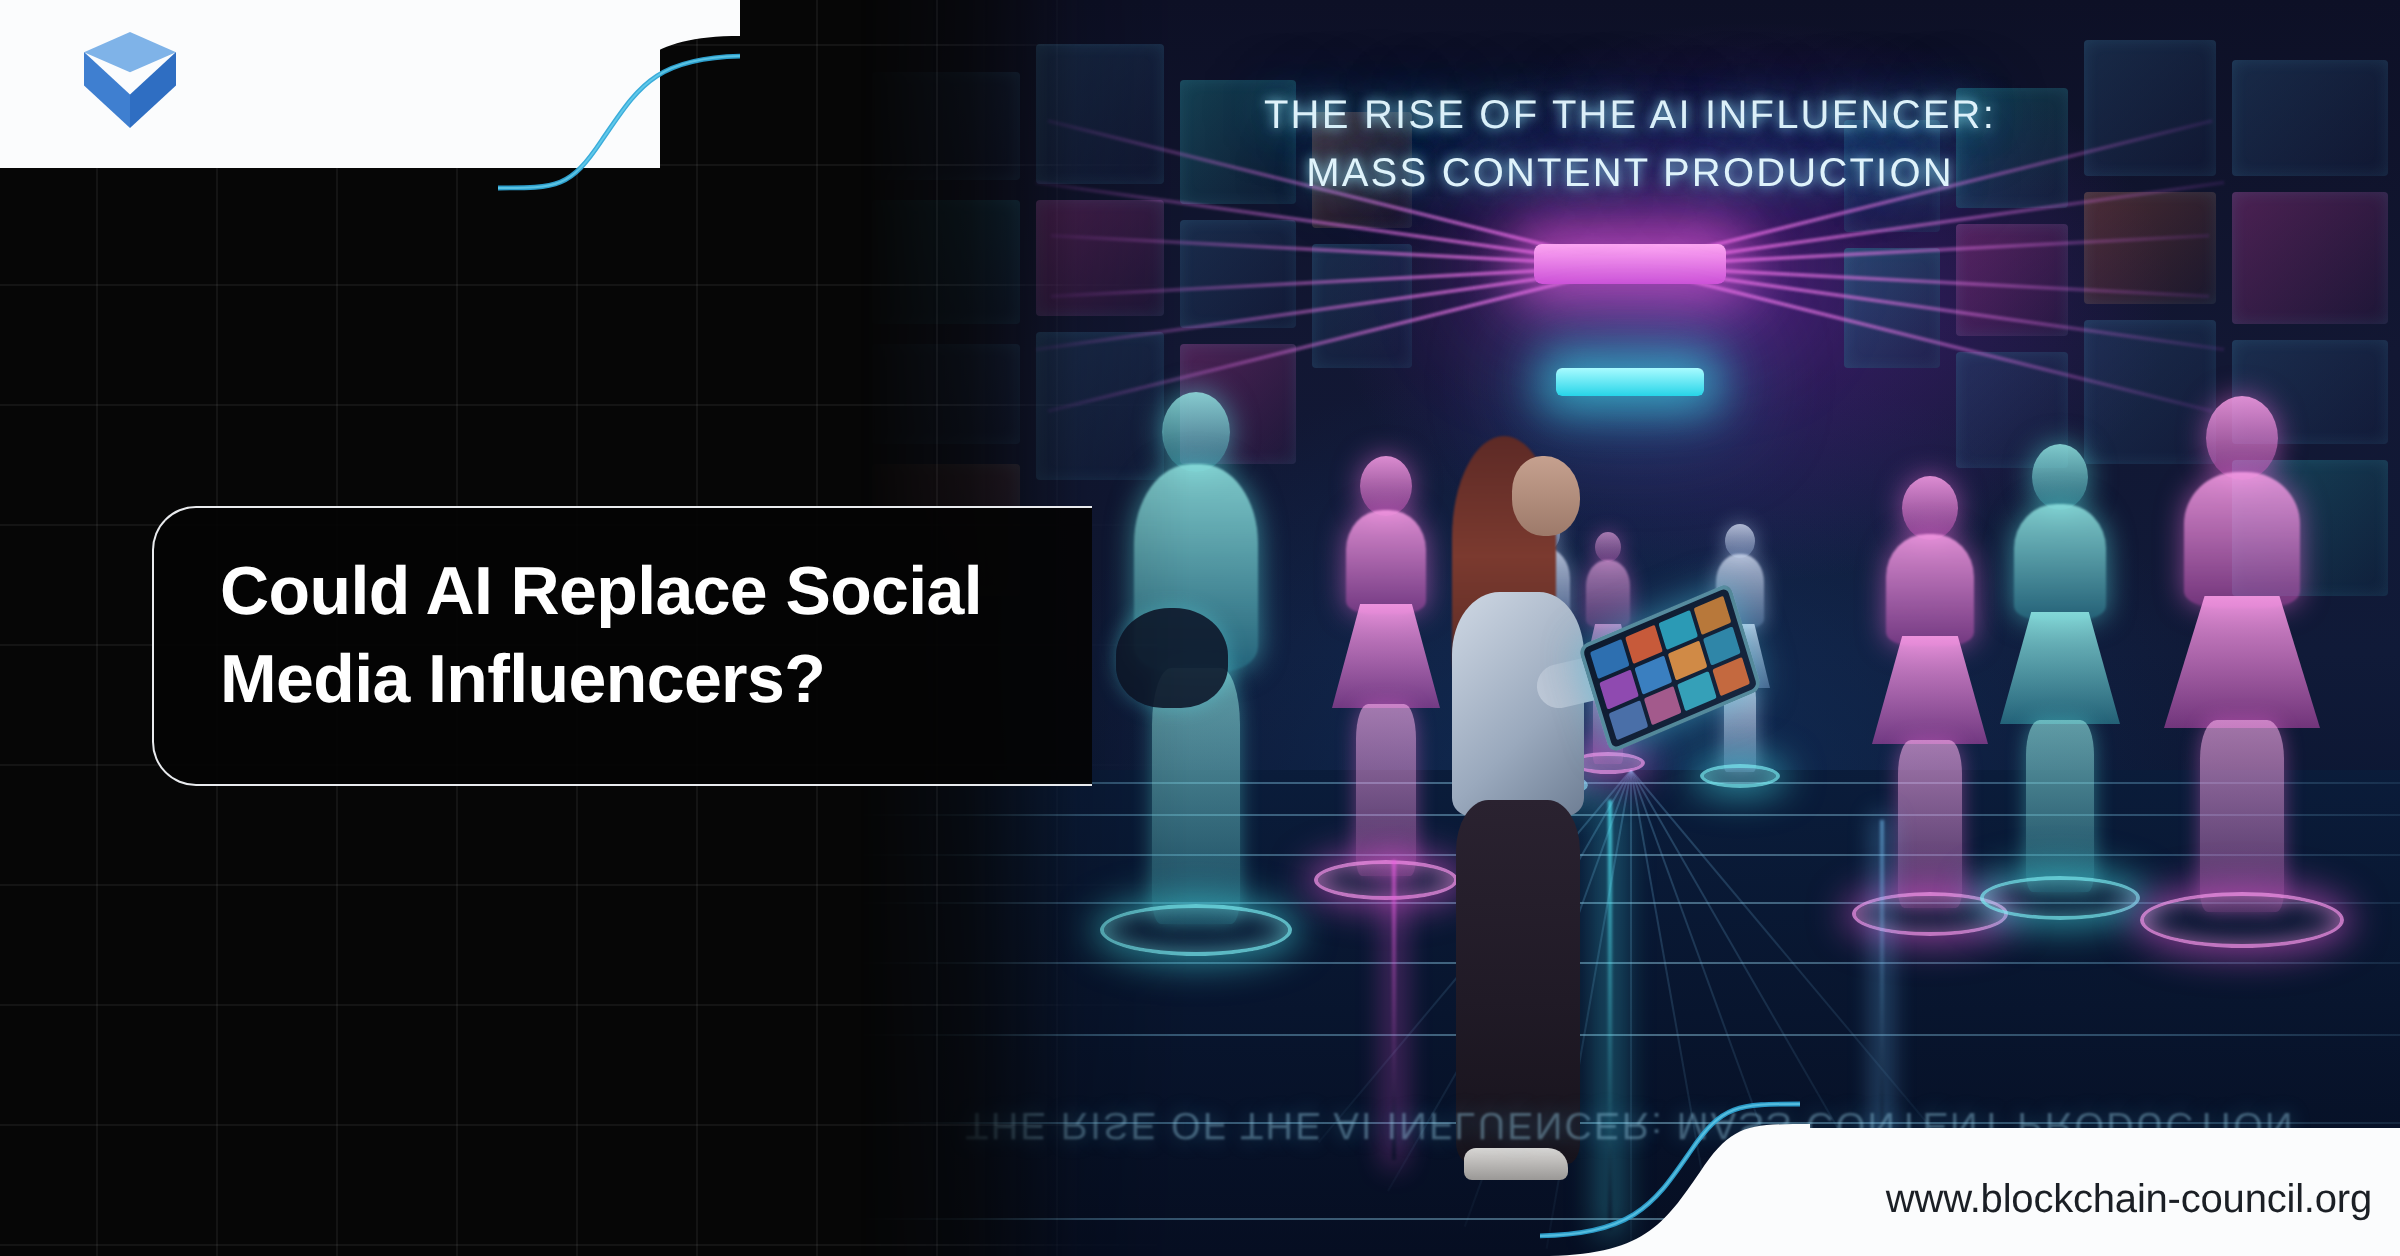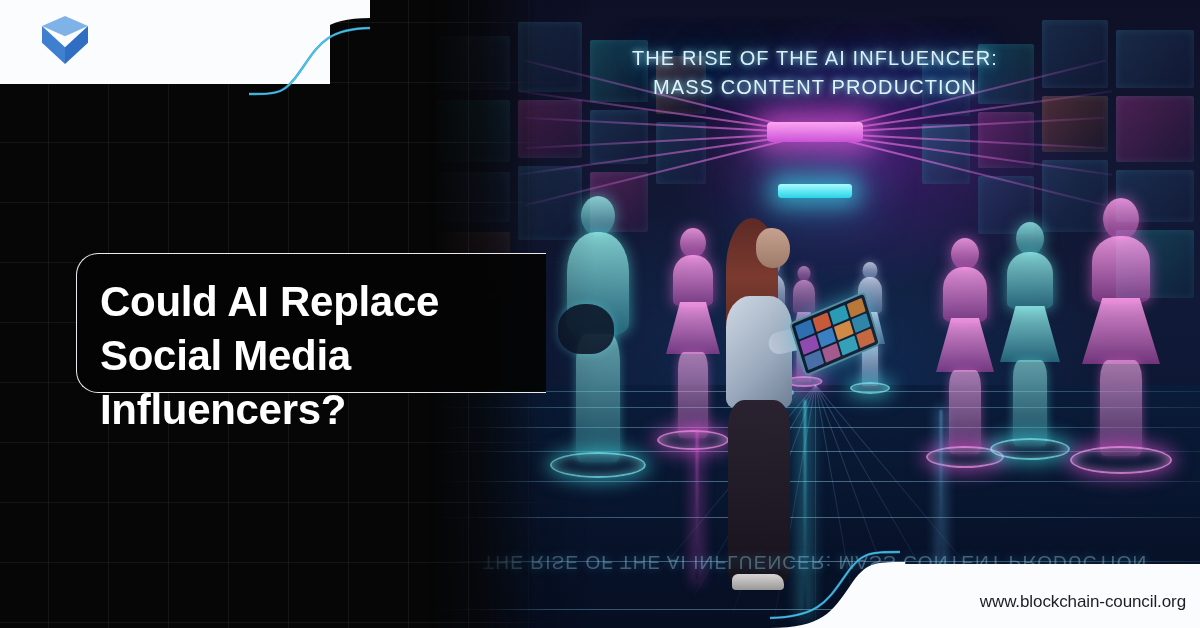--- a/index.html
+++ b/index.html
@@ -238,37 +238,37 @@
 
   
   .url-panel {
     position:absolute; right:0; bottom:0; width:310px; height:64px;
     z-index:20; background:#fbfcfd;
   }
   .url-curve { position:absolute; right:295px; bottom:0; width:135px; height:100px; z-index:20; }
   .url-text {
     position:absolute; right:14px; bottom:16px; z-index:22;
     font-family:"Liberation Sans", sans-serif;
-    font-size:17px; color:#1b1f25; letter-spacing:-0.1px;margin-left:36px;
+    font-size:20px; color:#1b1f25; letter-spacing:-0.1px;margin-left:36px;
   }
 
   
   .title-card {
     position:absolute; left:76px; top:253px; width:470px; height:140px;
     z-index:15;
     border:1.6px solid #e9ebee;
     border-right:none;
     border-radius:22px 0 0 22px;
     background:rgba(4,4,4,0.93);
   }
   .title-text {
-    position:absolute; left:100px; top:275px; width:430px;
+    position:absolute; left:110px; top:275px; width:430px;
     z-index:16;
     font-family:"Liberation Sans", sans-serif;
-    font-weight:700; font-size:42px; line-height:1.28;
+    font-weight:700; font-size:34px; line-height:1.28;
     color:#ffffff; letter-spacing:-0.3px;
   }
 </style>
 </head>
 <body>
 
 <div class="banner">
 
   <div class="grid-bg"></div>
 

